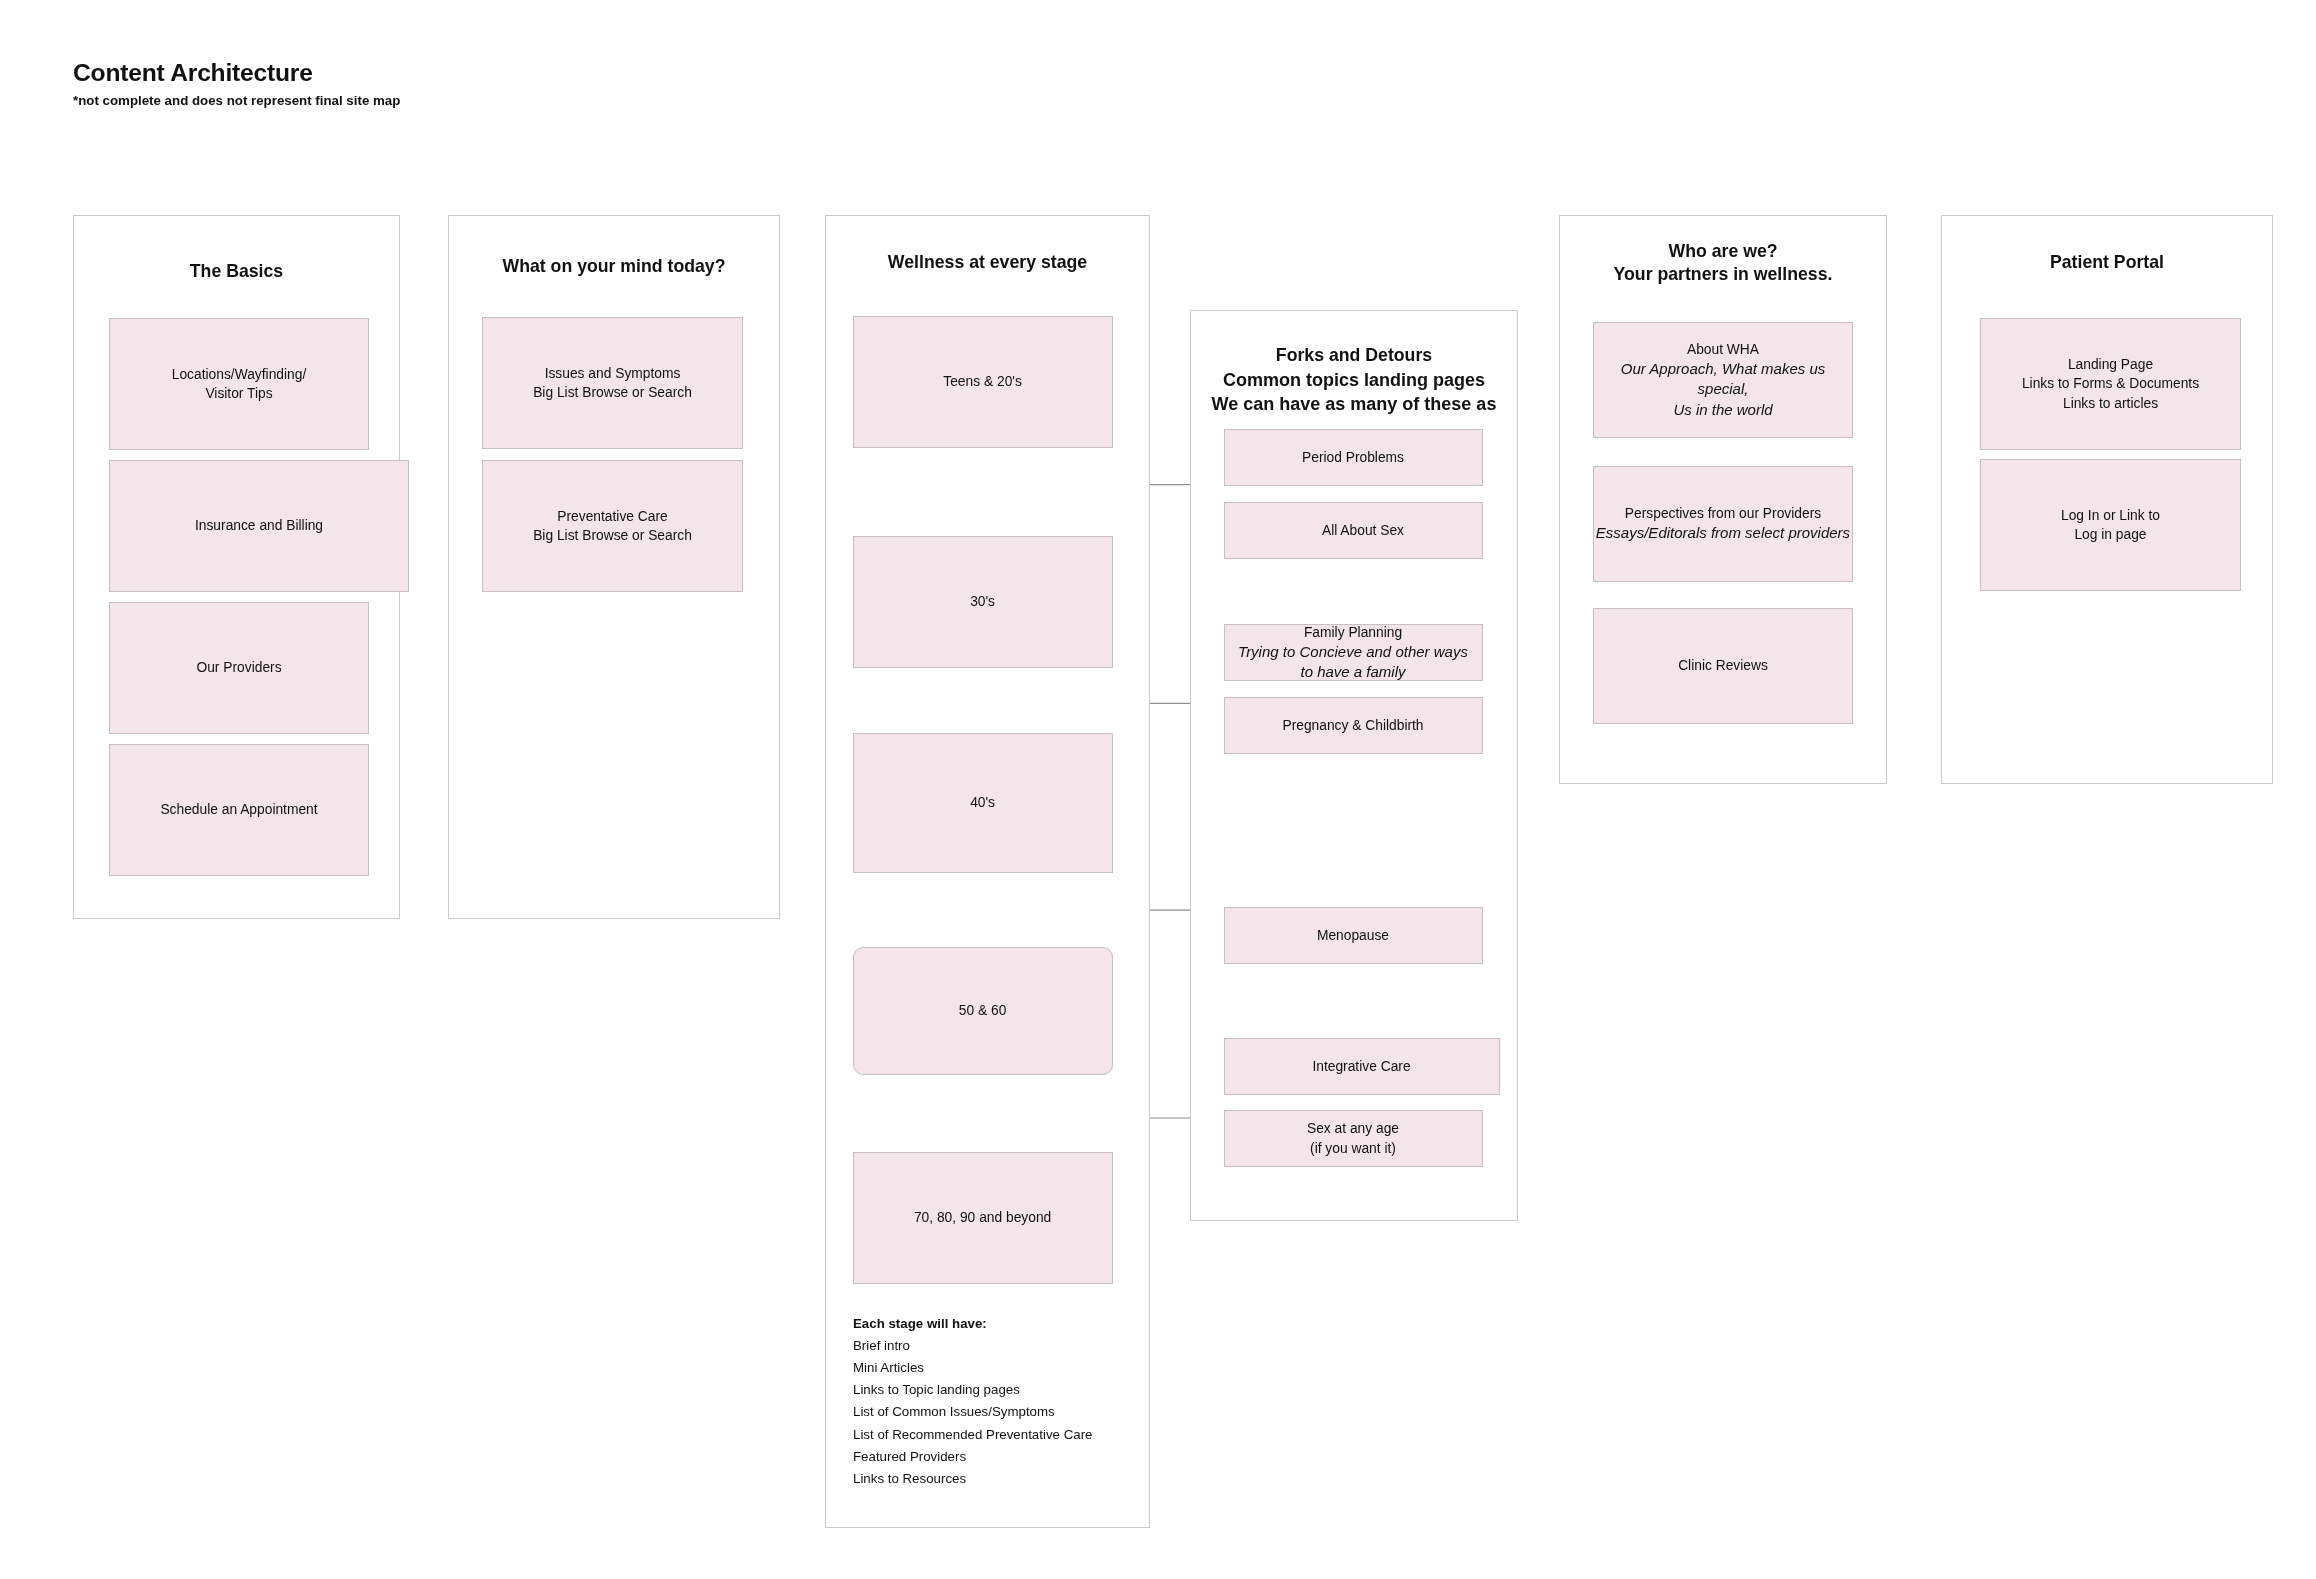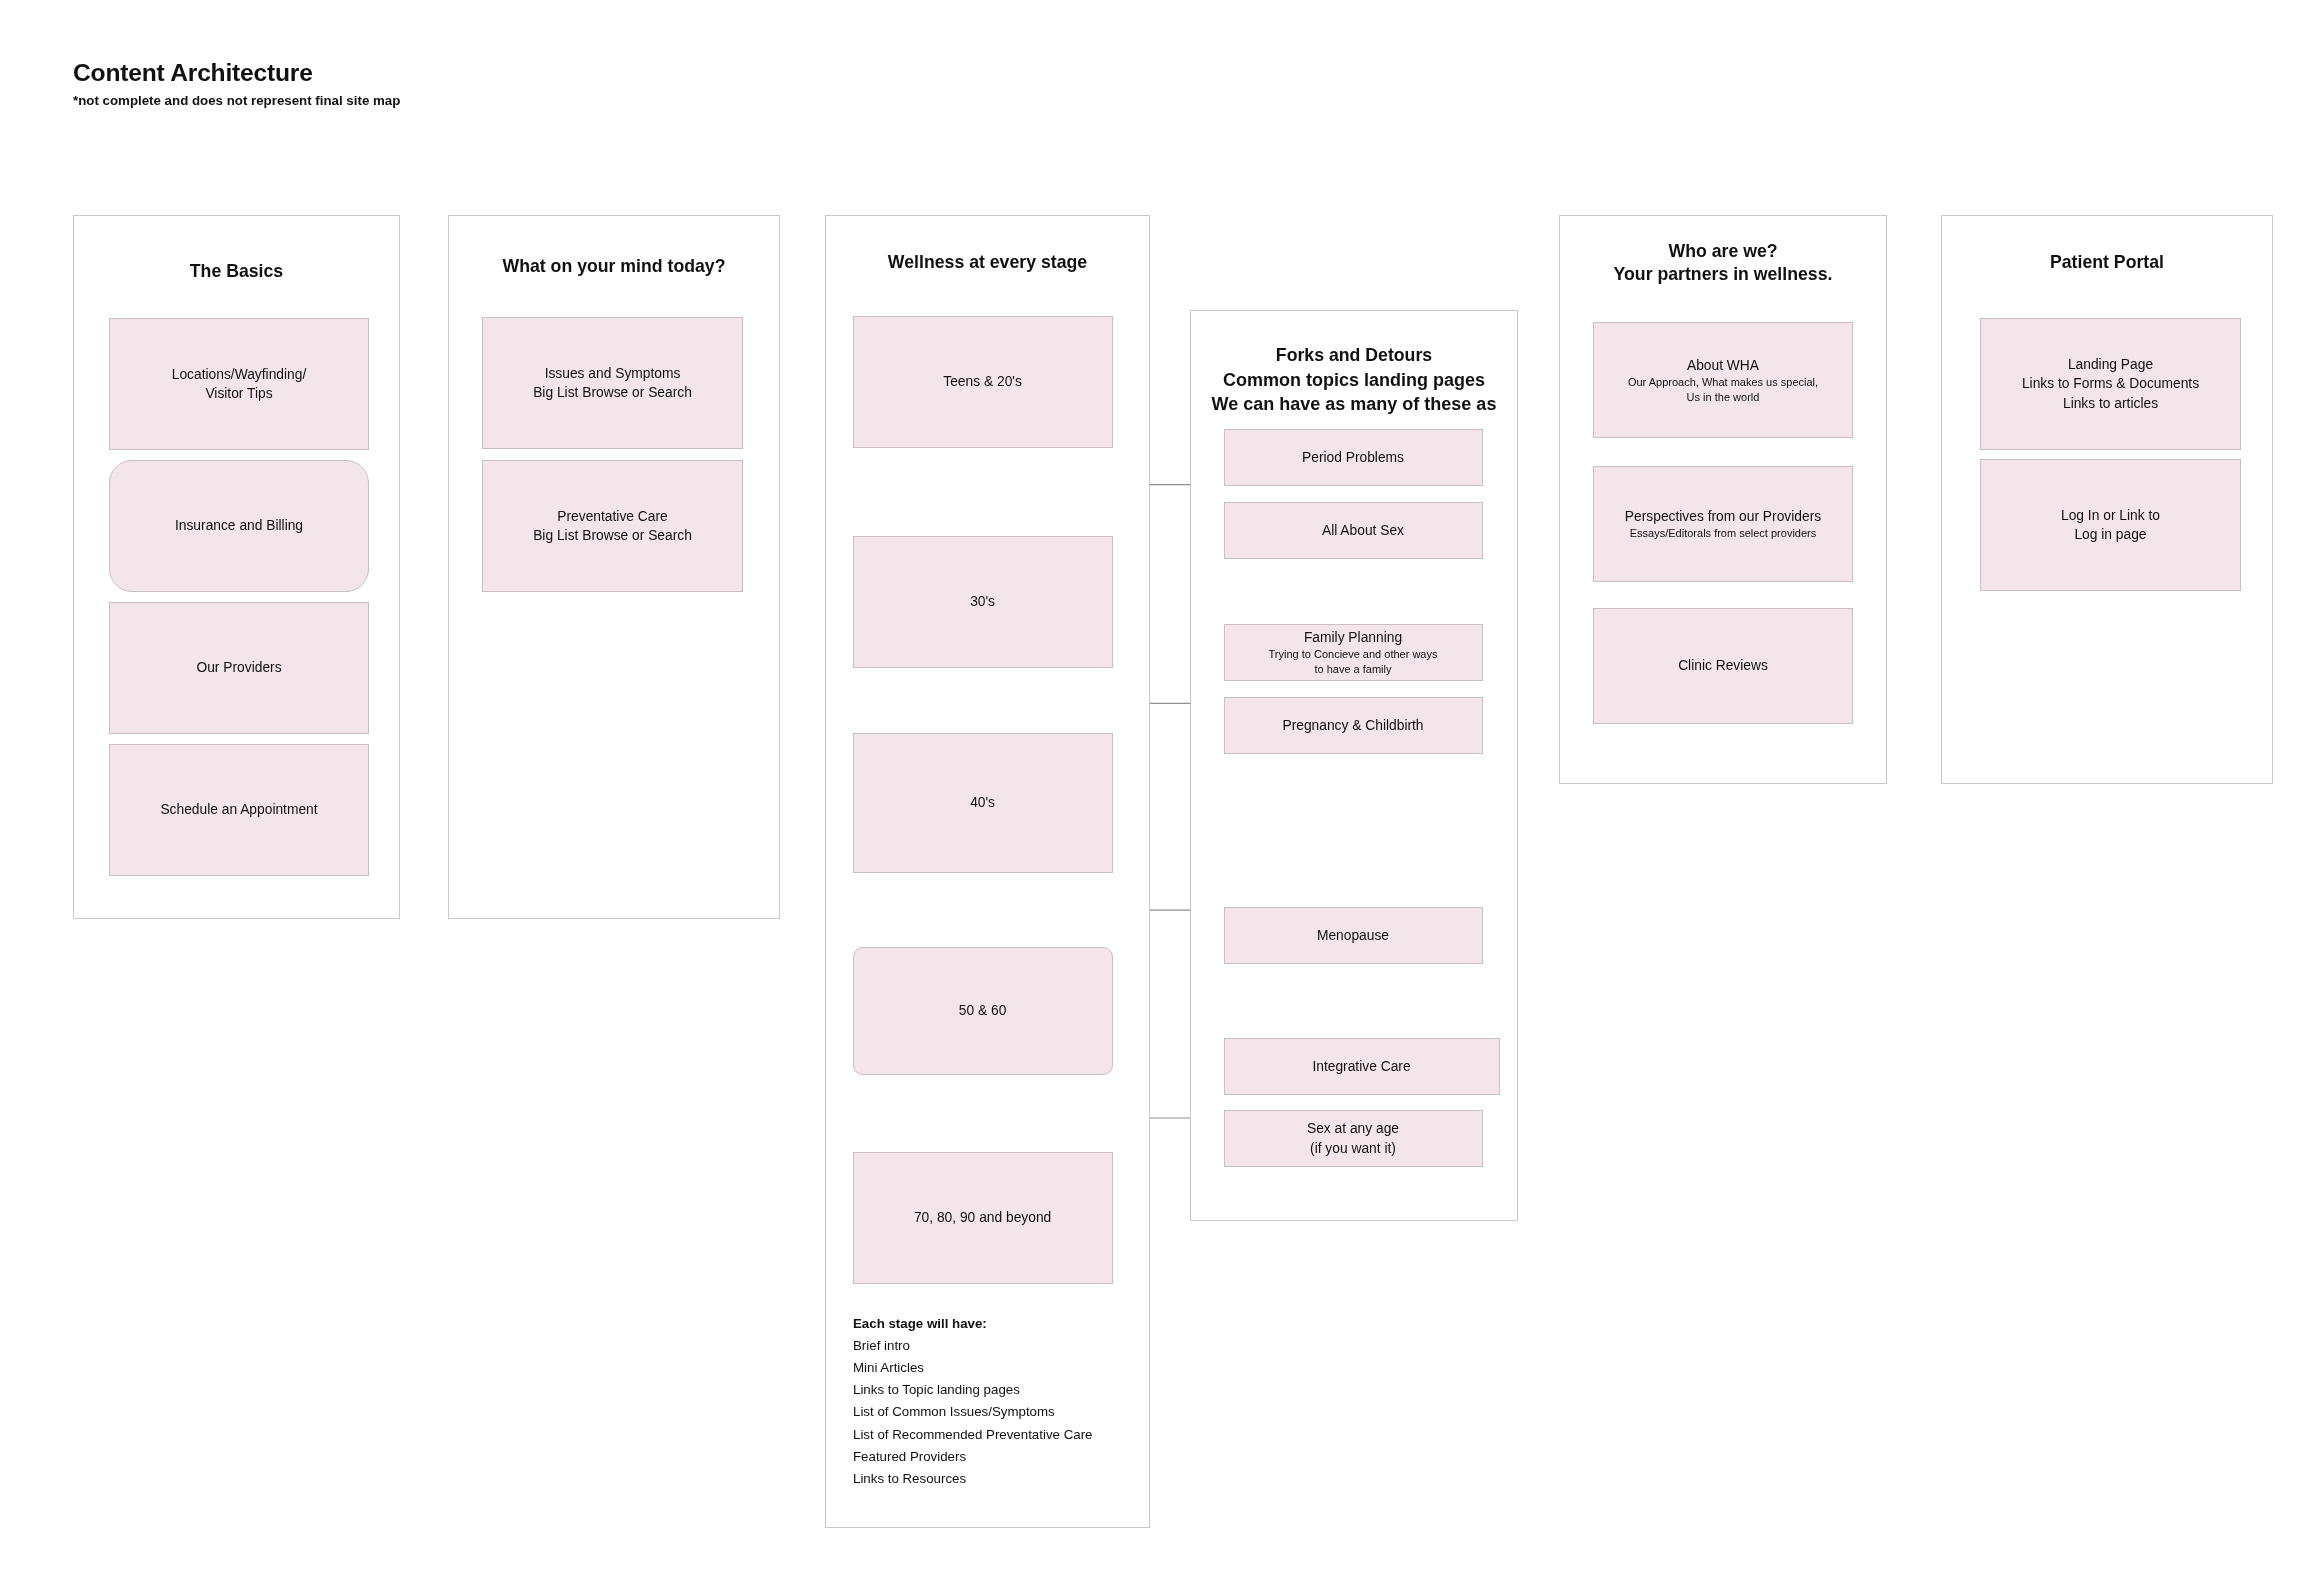--- a/index.html
+++ b/index.html
@@ -68,23 +68,24 @@
     line-height: 1.38;
     white-space: pre-line;
     padding: 0 7.9px;
   }
   .node .stacked {
     display: flex;
     flex-direction: column;
     align-items: center;
   }
   .node .sub {
-    font-size: 11px;
+    font-size: 15px;
     line-height: 1.35;
     white-space: pre-line;
+    font-style: italic;
   }
 
   
   #connectors {
     position: absolute;
     left: 0;
     top: 0;
     width: 2317px;
     height: 1579px;
     pointer-events: none;
@@ -159,21 +160,21 @@
   <line x1="996" y1="1135" x2="1228" y2="1135"></line>
 </svg>
 
 <div class="panel" id="panel-basics" style="left:73px; top:215px; width:327px; height:704px;">
   <div class="panel-title" style="position:absolute; left:0; top:44px; width:100%;">The Basics</div>
 
   <div class="node" style="left:35px; top:102px; width:260px; height:132px;">
     <span class="node-label">Locations/Wayfinding/
 Visitor Tips</span>
   </div>
-  <div class="node" style="left:35px; top:244px; width:260px; height:132px;border-radius:23px;">
+  <div class="node" style="left:35px; top:244px; width:300px; height:132px;">
     <span class="node-label">Insurance and Billing</span>
   </div>
   <div class="node" style="left:35px; top:386px; width:260px; height:132px;">
     <span class="node-label">Our Providers</span>
   </div>
   <div class="node" style="left:35px; top:528px; width:260px; height:132px;">
     <span class="node-label">Schedule an Appointment</span>
   </div>
 </div>
 

